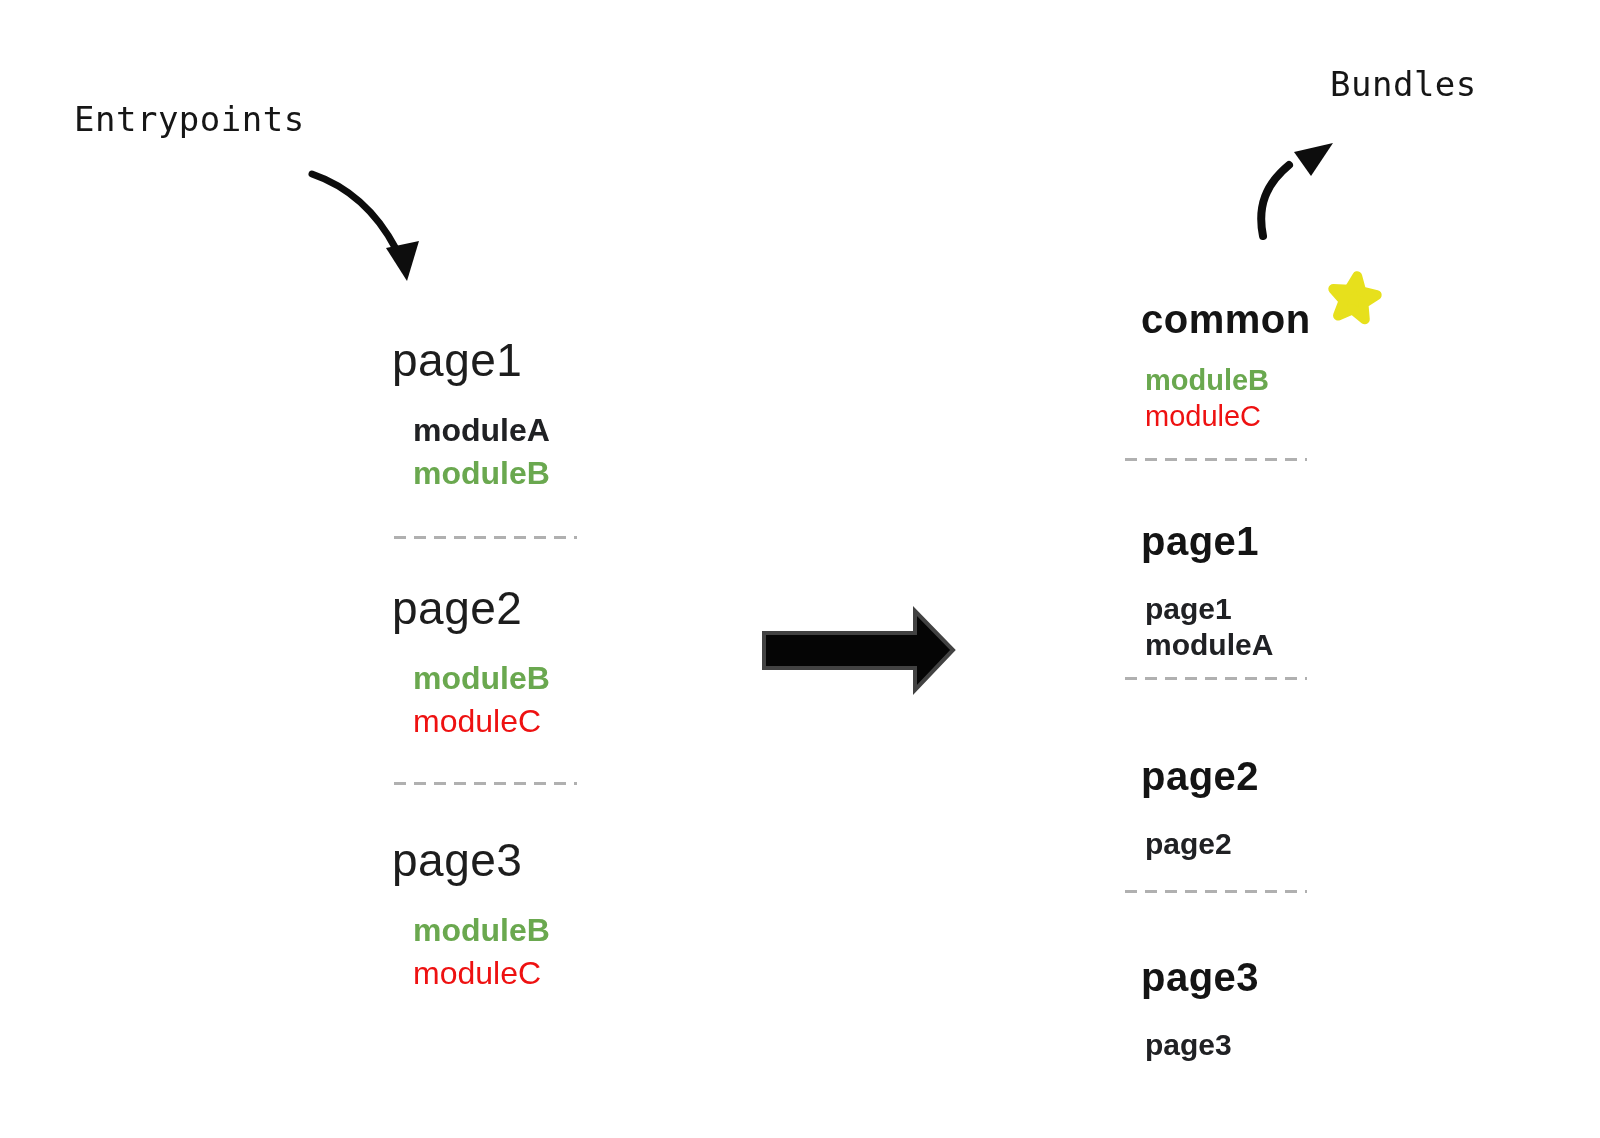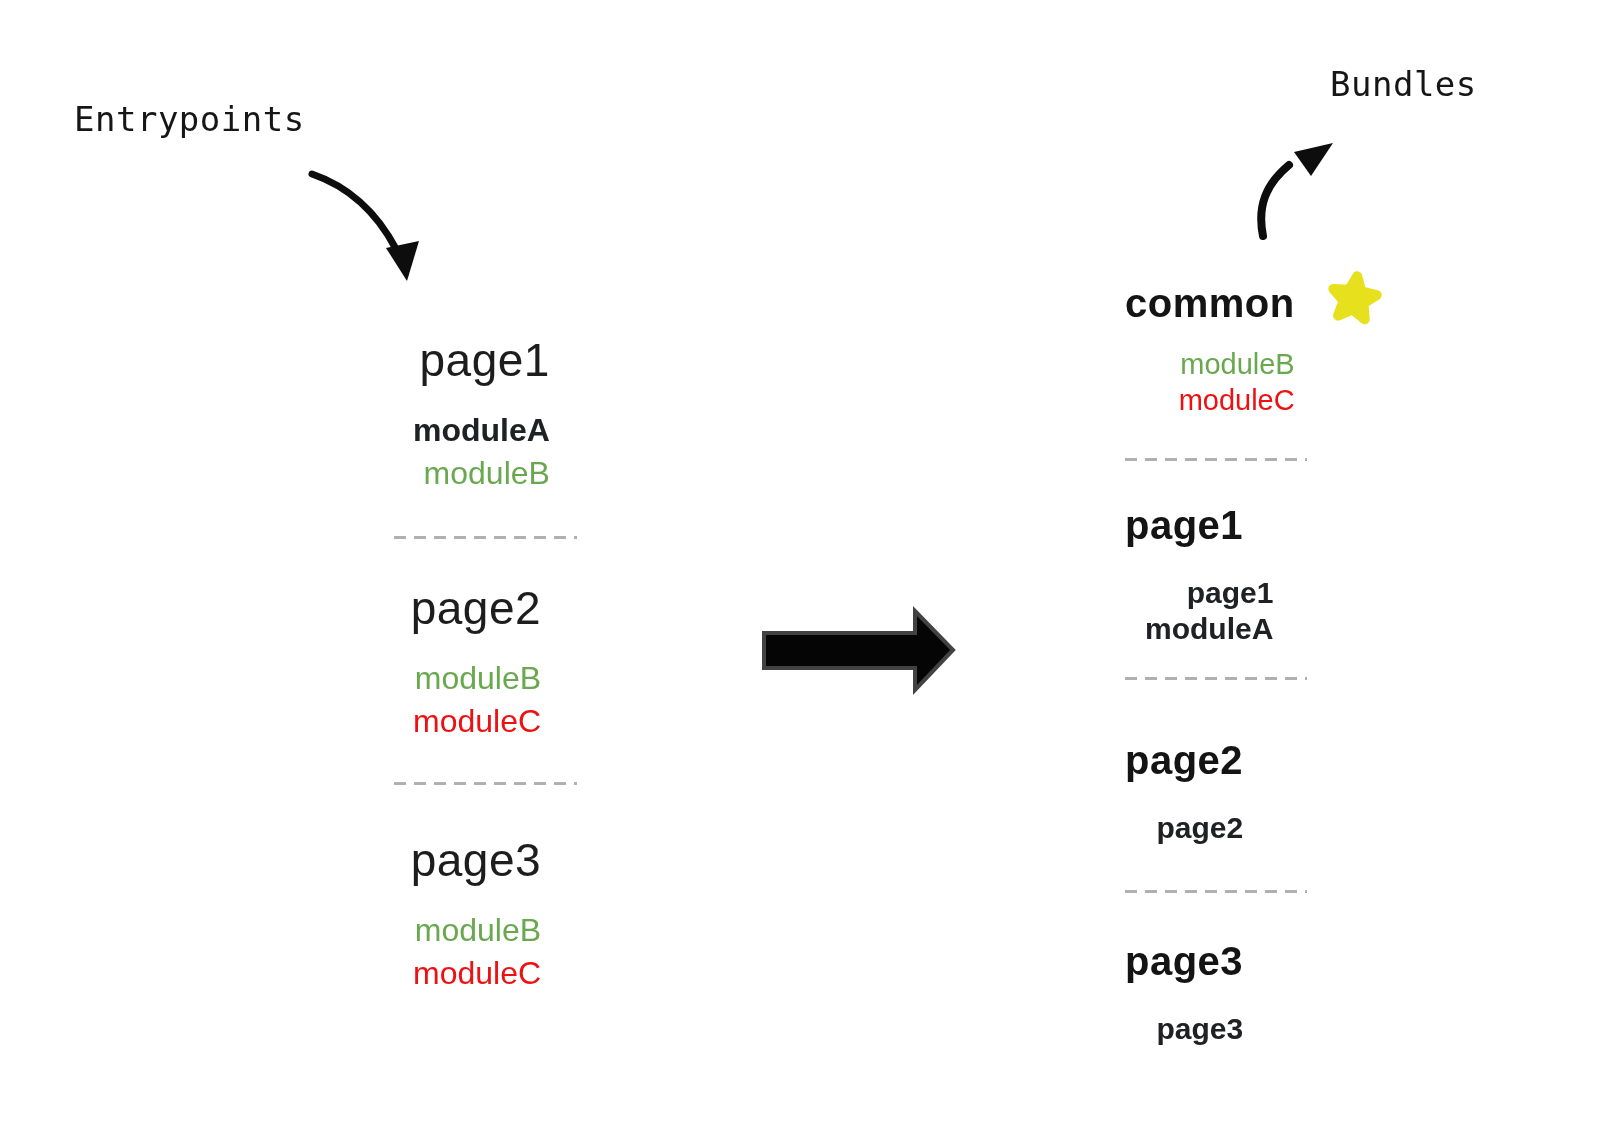--- a/index.html
+++ b/index.html
@@ -13,21 +13,20 @@
     position: relative;
     overflow: hidden;
     font-family: "Liberation Sans", sans-serif;
     color: var(--text, #202124);
   }
   .canvas {
     position: absolute;
     inset: 0;
     width: 1379px;
     height: 1138px;
-    text-align: right;
   }
   
   .flow-label {
     position: absolute;
     font-family: "DejaVu Sans Mono", "Liberation Mono", monospace;
     font-size: 34px;
     font-weight: 400;
     color: #161616;
     letter-spacing: 0.5px;
     white-space: nowrap;
@@ -65,42 +64,42 @@
   }
   .ep-mods { margin-top: 22px; padding-left: 21px; }
   .ep-mods .mod { font-size: 32px; line-height: 43px; }
 
   #ep-sec-1 { left: 392px; top: 334px; }
   #ep-sec-2 { left: 392px; top: 582px; }
   #ep-sec-3 { left: 392px; top: 834px; }
 
   
   .bn-title {
-    margin: 0;
+    margin: 16px;
     font-size: 40px;
     font-weight: 700;
     line-height: 48px;
     color: #141414;
     letter-spacing: 0.5px;
     display: flex;
     align-items: center;
   }
   .bn-mods { margin-top: 26px; padding-left: 20px; }
   #bn-sec-common .bn-mods { margin-top: 19px; }
   .bn-mods .mod { font-size: 30px; line-height: 36px; }
   #bn-sec-common .mod { font-size: 29px; }
 
   #bn-sec-common { left: 1125px; top: 279px; }
   #bn-sec-1 { left: 1125px; top: 501px; }
   #bn-sec-2 { left: 1125px; top: 736px; }
   #bn-sec-3 { left: 1125px; top: 937px; }
 
   
   .mod.plain { color: var(--text, #202124); font-weight: 700; }
-  .mod.green { color: var(--module-green, #6aa84f); font-weight: 400; }
+  .mod.green { color: var(--module-green, #6aa84f); font-weight: 700; }
   .mod.red   { color: var(--module-red, #ee1111); font-weight: 400; }
 
   
   .divider {
     position: absolute;
     height: 3px;
     background: repeating-linear-gradient(
       90deg,
       var(--divider, #b0b0b0) 0 12px,
       transparent 12px 20px

